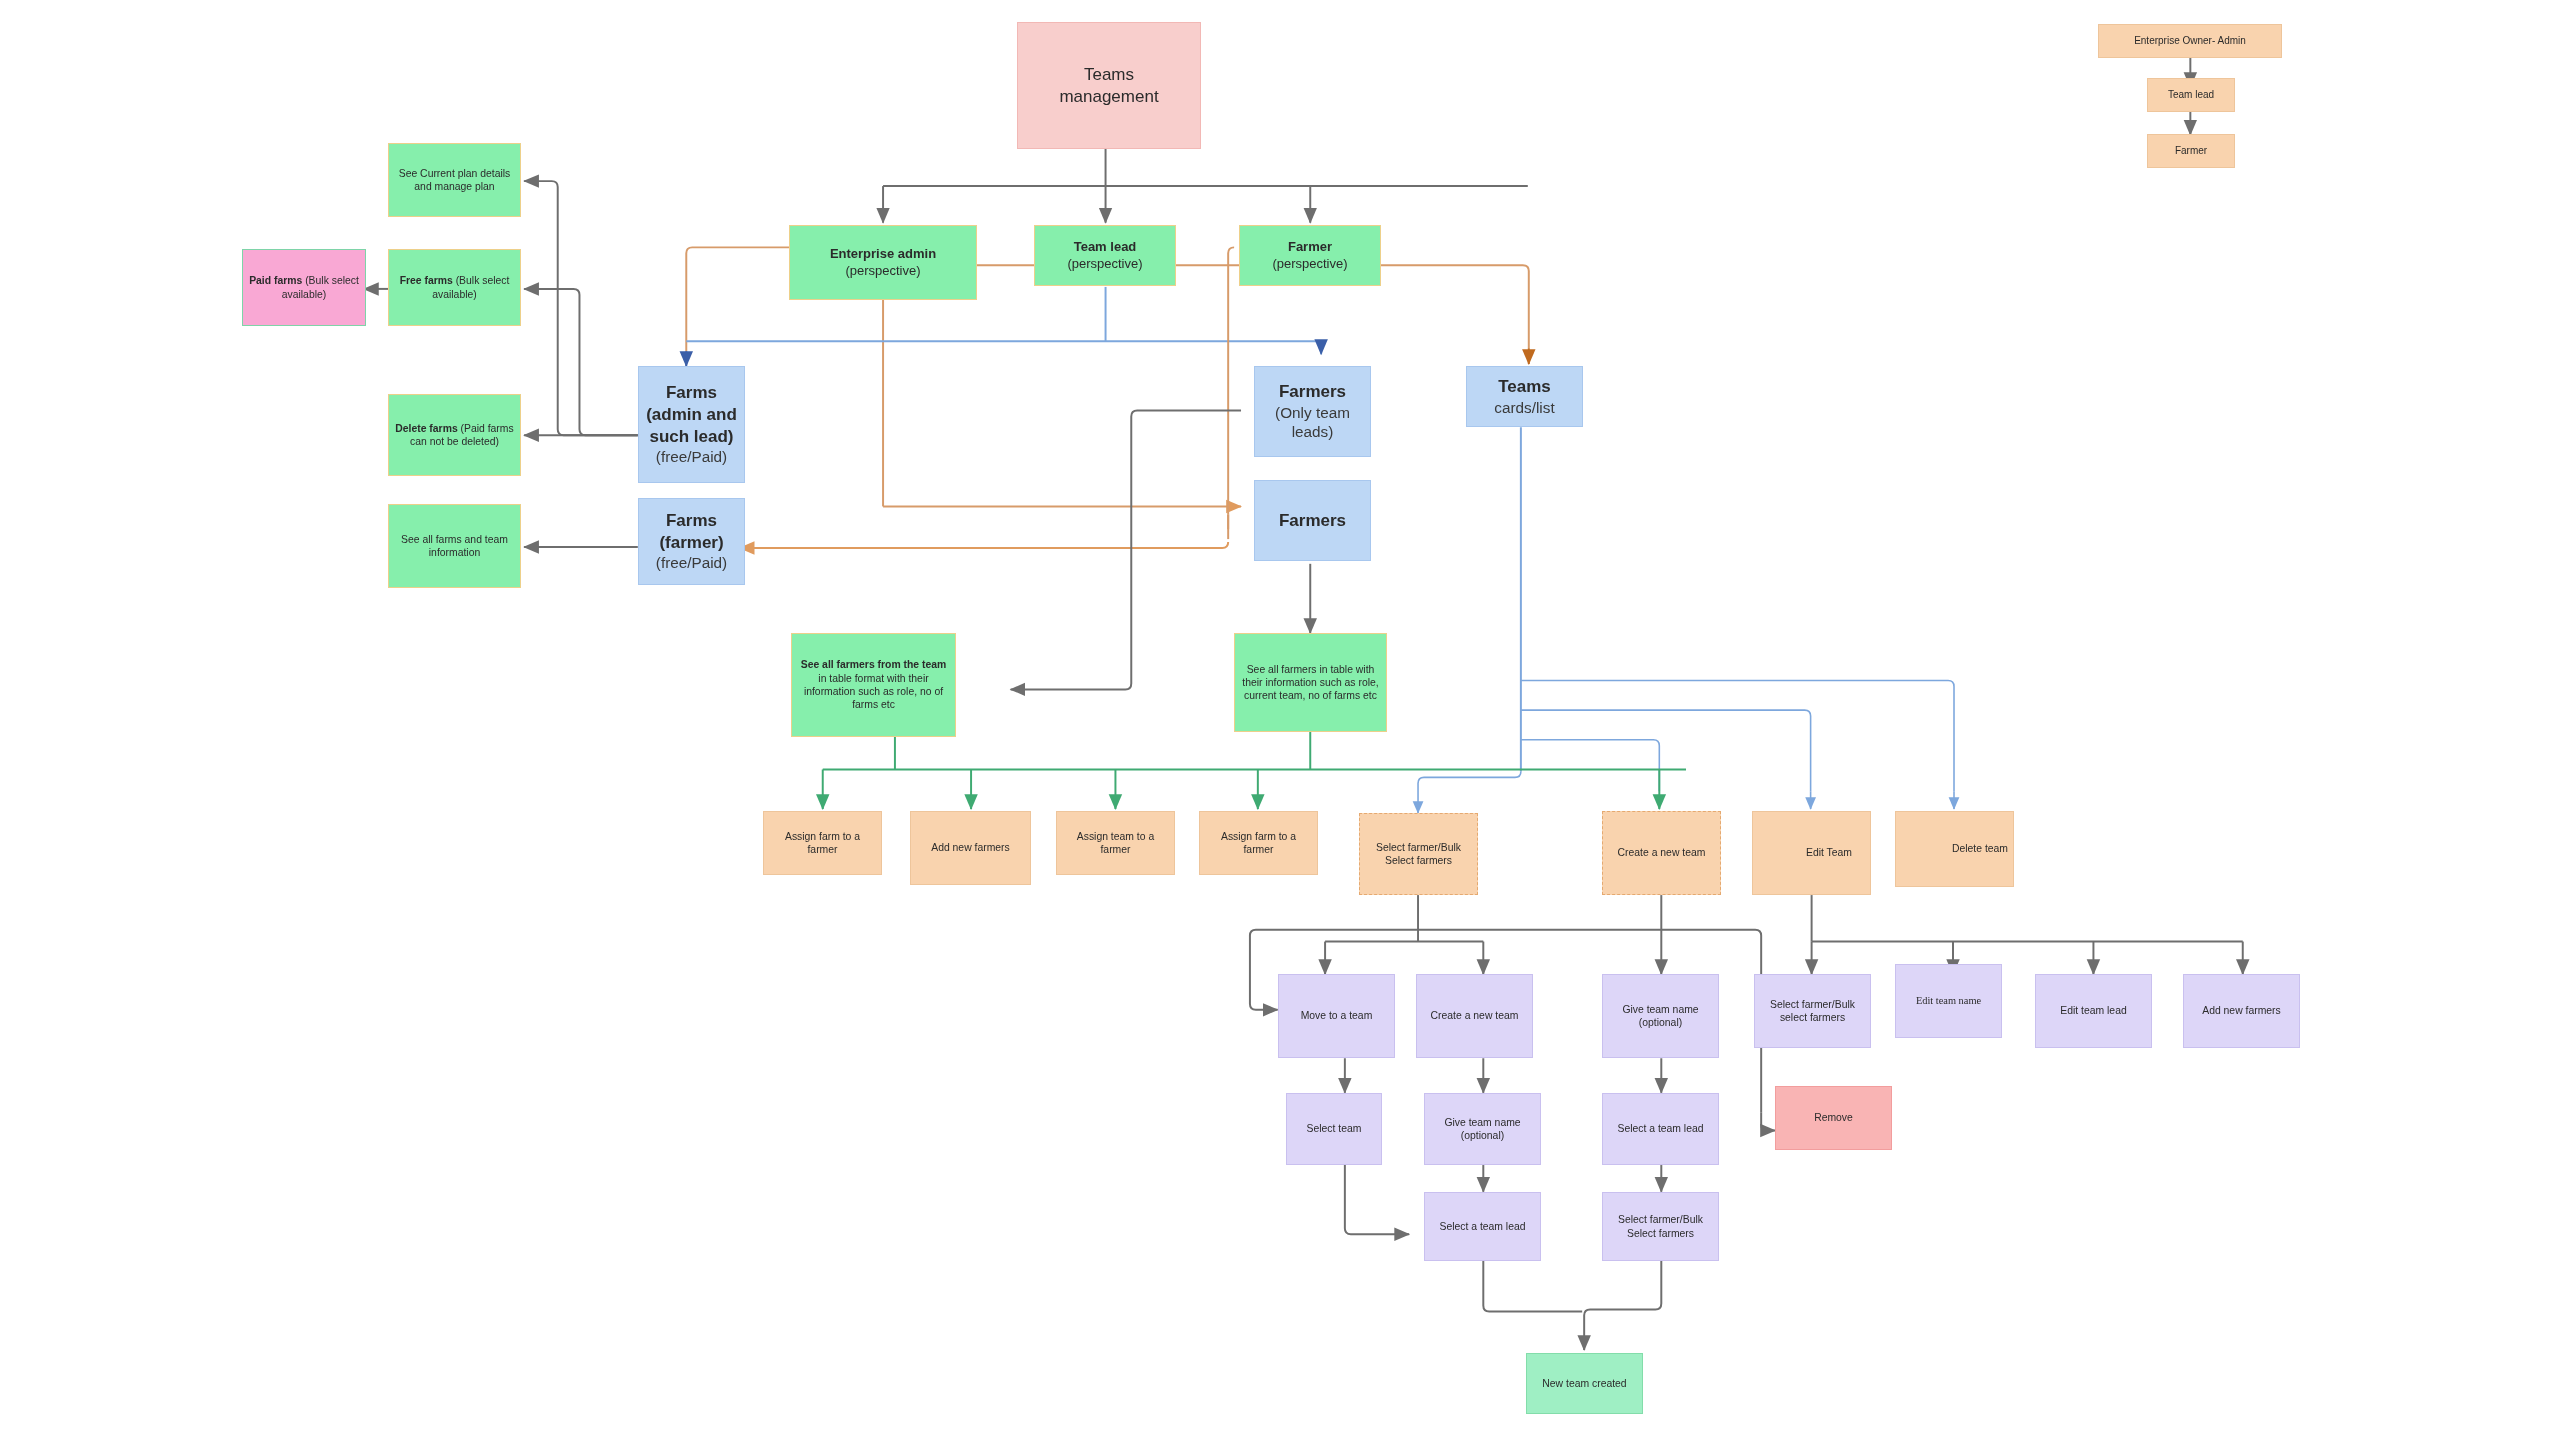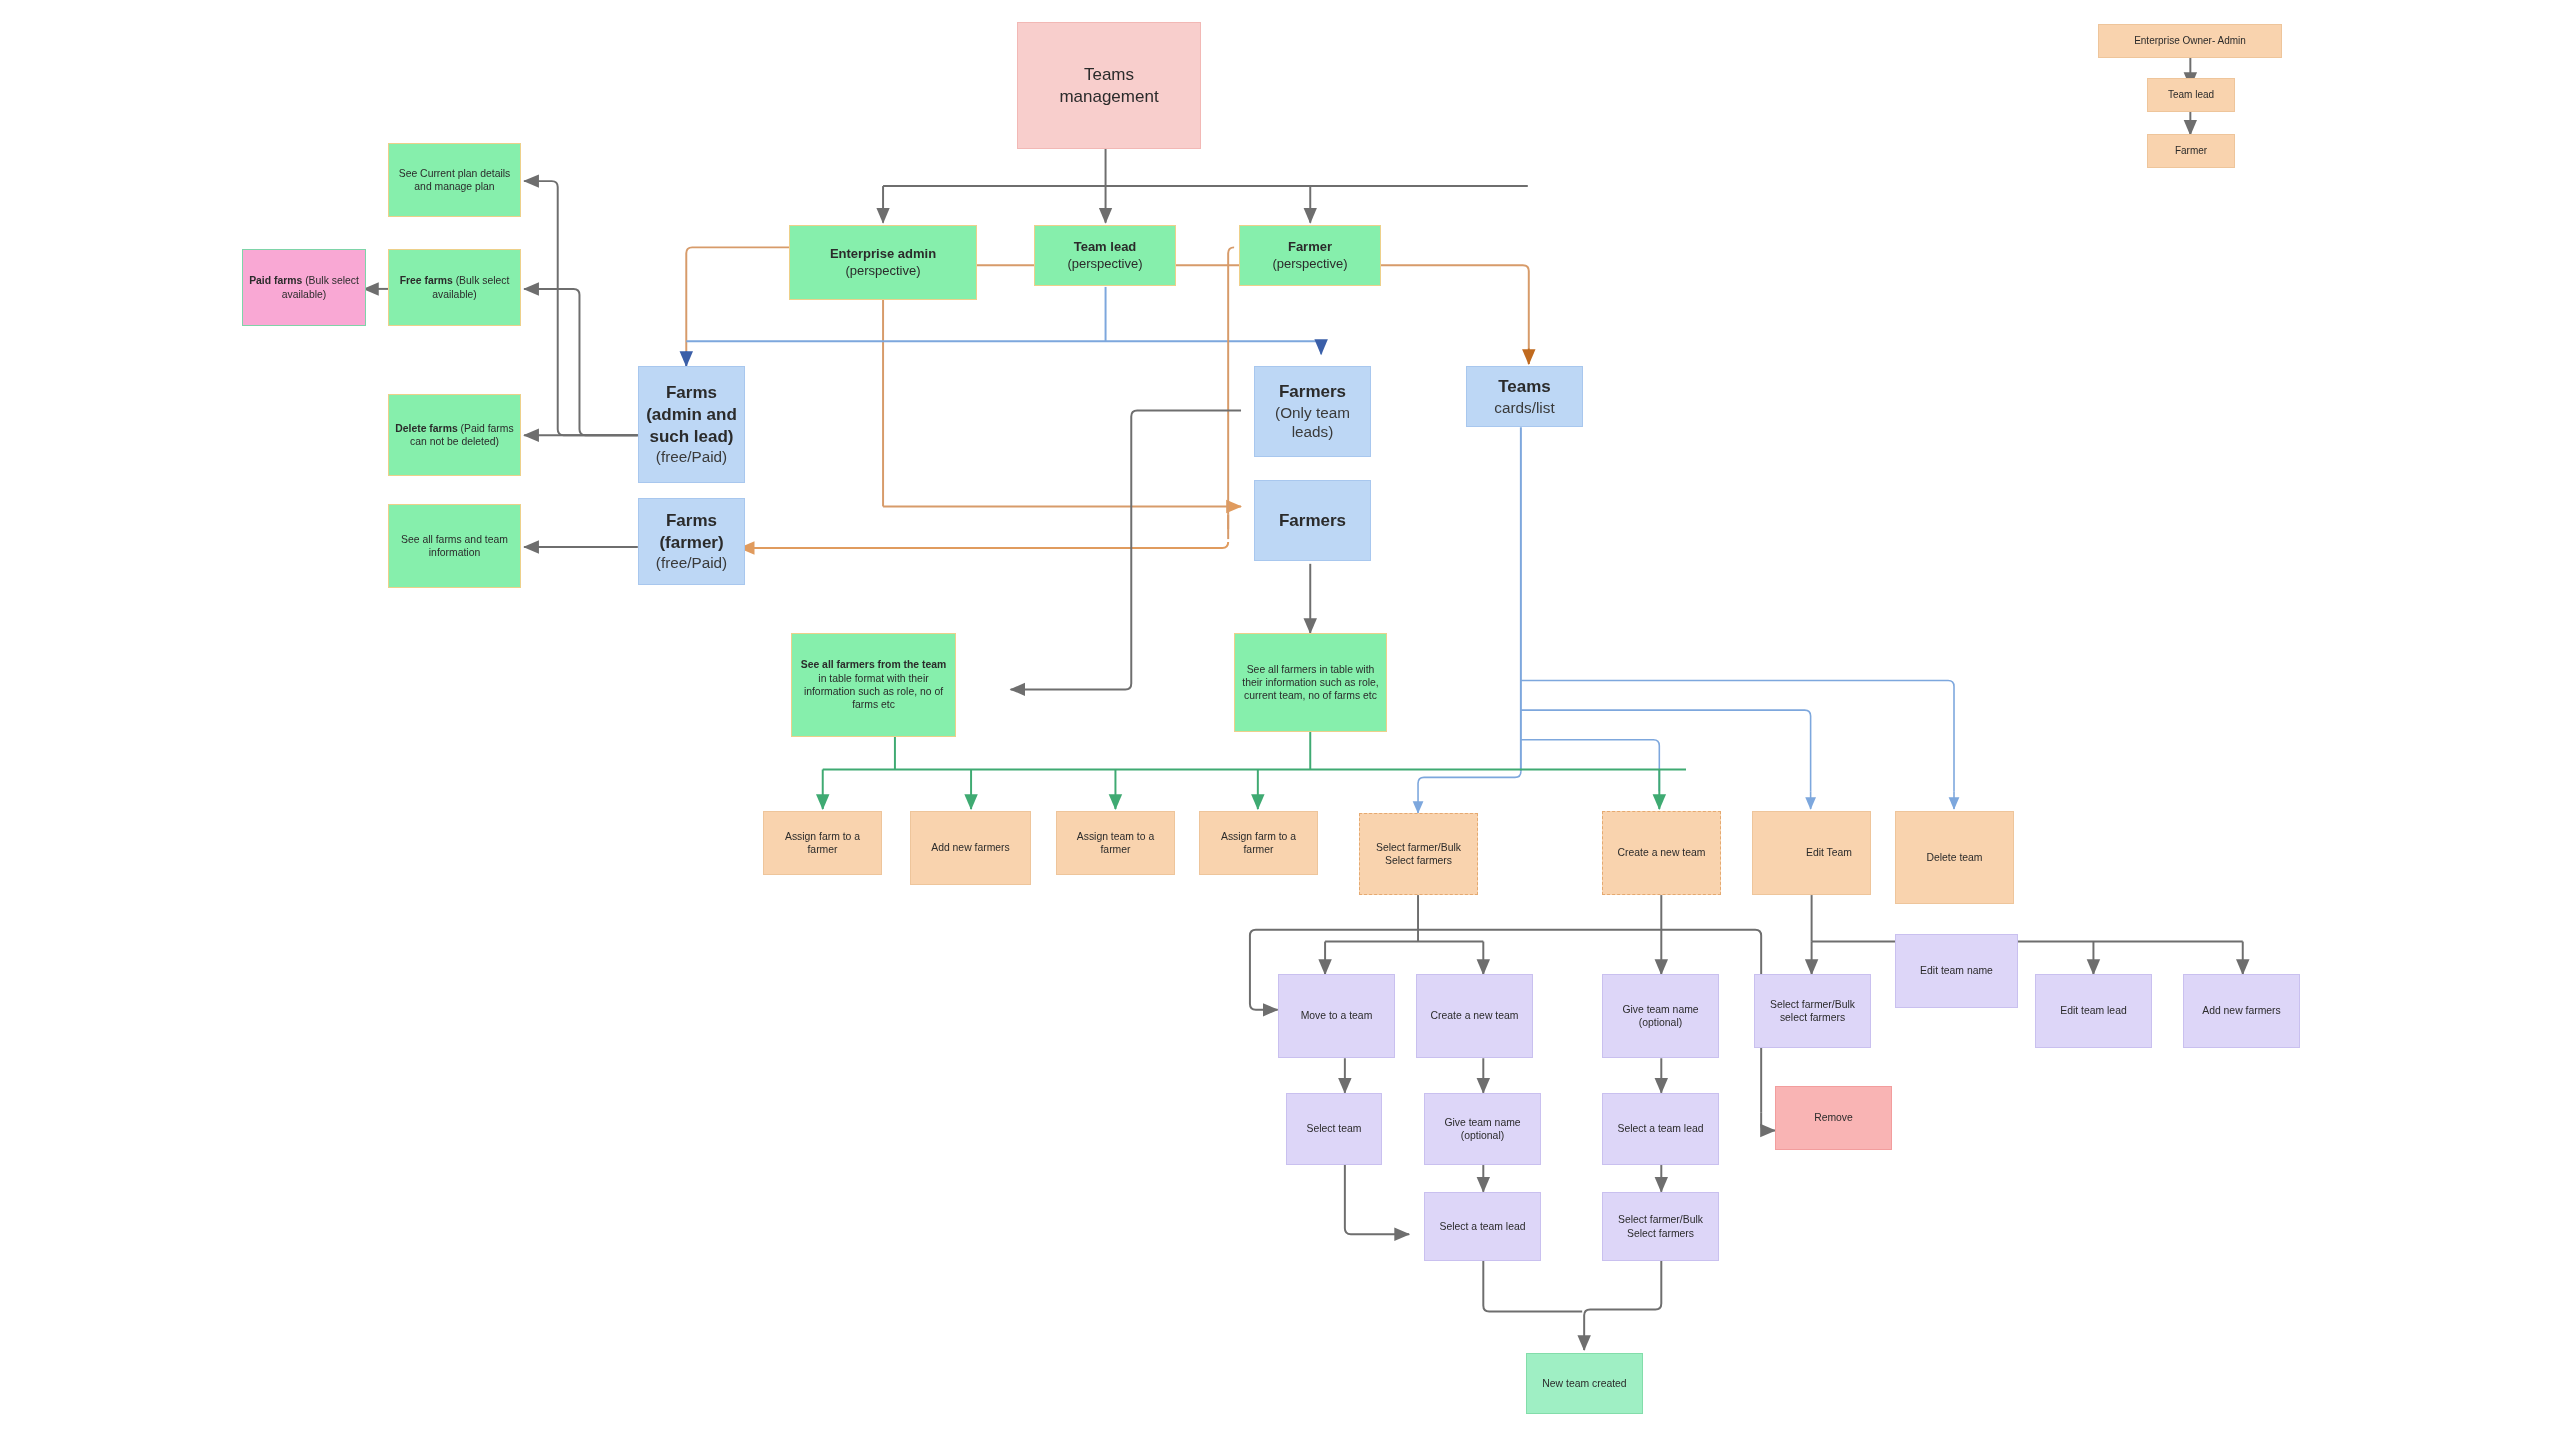--- a/index.html
+++ b/index.html
@@ -281,37 +281,37 @@
   </div>
   <div class="node orange-d f10" style="left:1359px;top:813px;width:119px;height:82px;">
     <div class="inner"><span>Select farmer/Bulk Select farmers</span></div>
   </div>
   <div class="node orange-d f10" style="left:1602px;top:811px;width:119px;height:84px;">
     <div class="inner"><span>Create a new team</span></div>
   </div>
   <div class="node orange f10" style="left:1752px;top:811px;width:119px;height:84px;padding-left:40px;">
     <div class="inner"><span>Edit Team</span></div>
   </div>
-  <div class="node orange f10" style="left:1895px;top:811px;width:119px;height:93px;">
+  <div class="node orange f10" style="left:1895px;top:811px;width:119px;height:76px;text-align:right;">
     <div class="inner"><span>Delete team</span></div>
   </div>
 
   <div class="node purple f10" style="left:1278px;top:974px;width:117px;height:84px;">
     <div class="inner"><span>Move to a team</span></div>
   </div>
   <div class="node purple f10" style="left:1416px;top:974px;width:117px;height:84px;">
     <div class="inner"><span>Create a new team</span></div>
   </div>
   <div class="node purple f10" style="left:1602px;top:974px;width:117px;height:84px;">
     <div class="inner"><span>Give team name (optional)</span></div>
   </div>
   <div class="node purple f10" style="left:1754px;top:974px;width:117px;height:74px;">
     <div class="inner"><span>Select farmer/Bulk select farmers</span></div>
   </div>
-  <div class="node purple f10" style="left:1895px;top:934px;width:123px;height:74px;">
+  <div class="node purple f10" style="left:1895px;top:964px;width:107px;height:74px;font-family:Liberation Serif, serif;">
     <div class="inner"><span>Edit team name</span></div>
   </div>
   <div class="node purple f10" style="left:2035px;top:974px;width:117px;height:74px;">
     <div class="inner"><span>Edit team lead</span></div>
   </div>
   <div class="node purple f10" style="left:2183px;top:974px;width:117px;height:74px;">
     <div class="inner"><span>Add new farmers</span></div>
   </div>
 
   <div class="node purple f10" style="left:1286px;top:1093px;width:96px;height:72px;">

